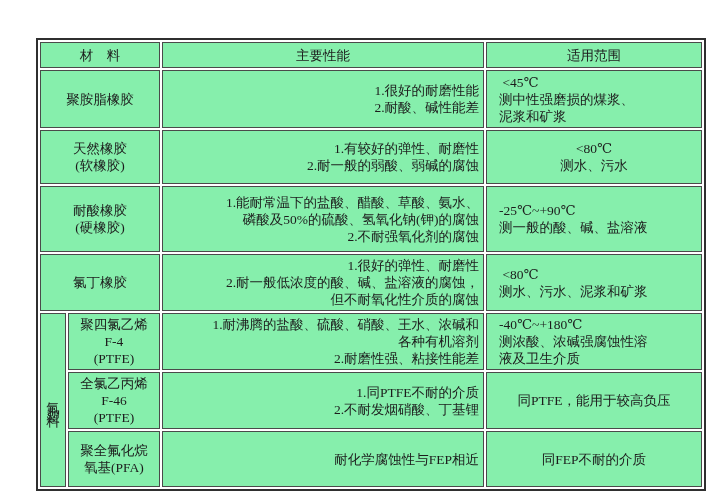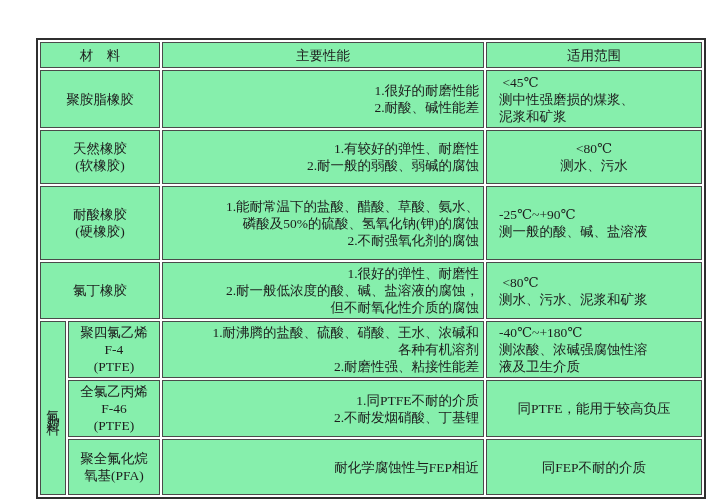--- a/index.html
+++ b/index.html
@@ -90,21 +90,21 @@
 
       <tr style="height:54px">
         <td class="mat" colspan="2">天然橡胶
 (软橡胶)</td>
         <td class="perf">1.有较好的弹性、耐磨性
 2.耐一般的弱酸、弱碱的腐蚀</td>
         <td class="range center">&lt;80℃
 测水、污水</td>
       </tr>
 
-      <tr style="height:74px">
+      <tr style="height:66px">
         <td class="mat" colspan="2">耐酸橡胶
 (硬橡胶)</td>
         <td class="perf">1.能耐常温下的盐酸、醋酸、草酸、氨水、
 磷酸及50%的硫酸、氢氧化钠(钾)的腐蚀
 2.不耐强氧化剂的腐蚀</td>
         <td class="range left">-25℃~+90℃
 测一般的酸、碱、盐溶液</td>
       </tr>
 
       <tr style="height:55px">

